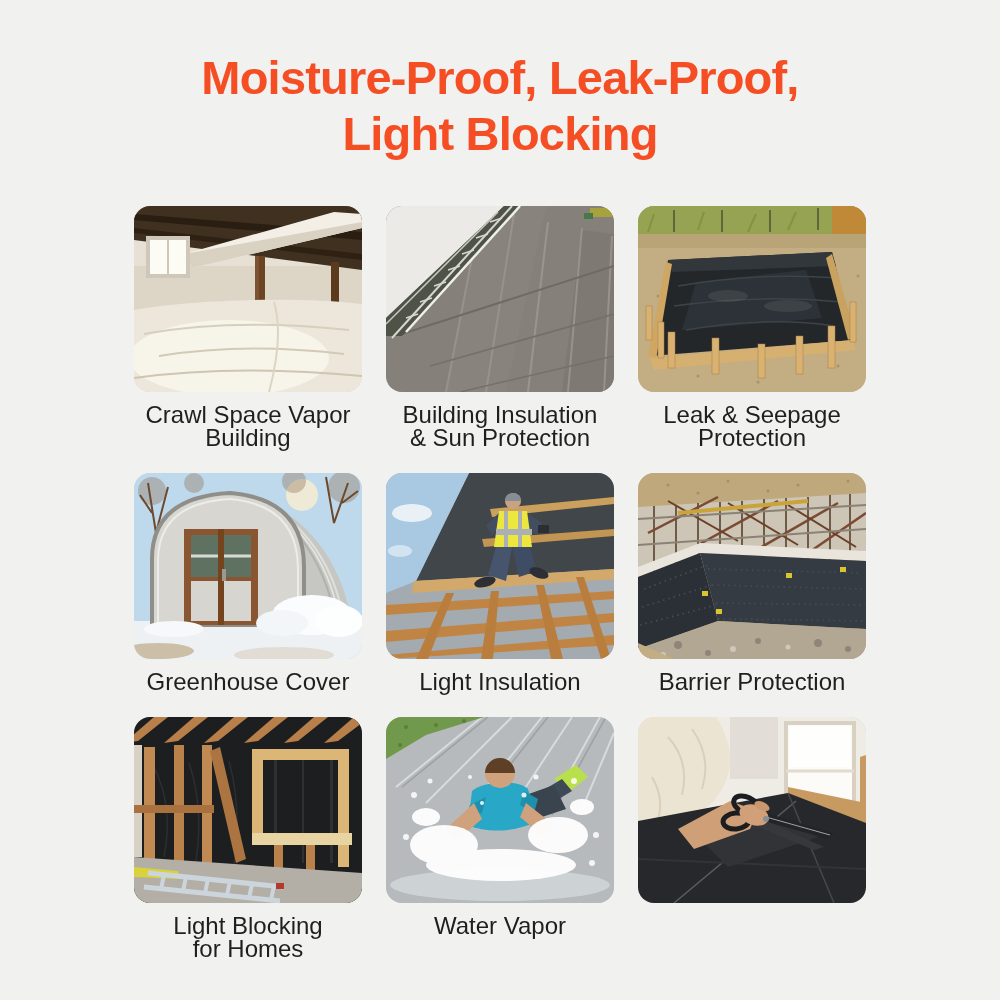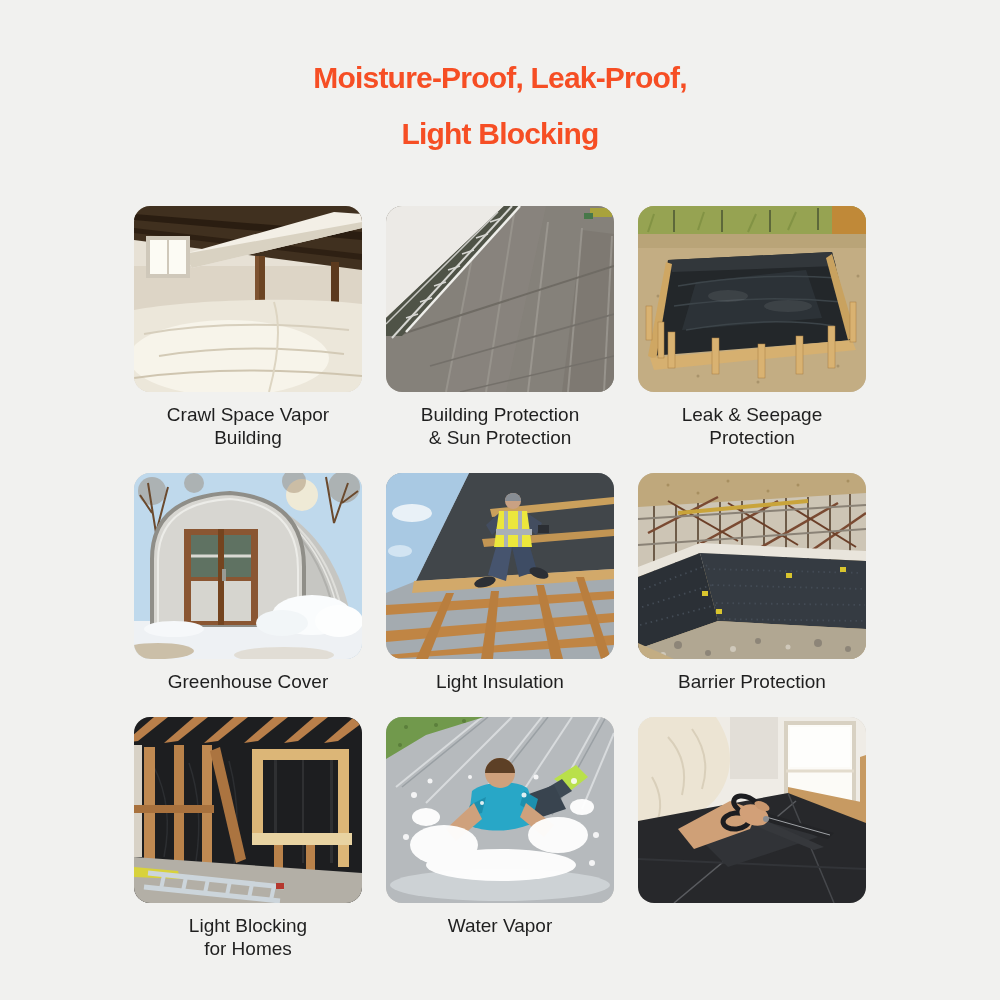--- a/index.html
+++ b/index.html
@@ -7,41 +7,41 @@
     width: 1000px; height: 1000px;
     background: #F1F1EF;
     font-family: "Liberation Sans", sans-serif;
     overflow: hidden;
   }
   .poster { width: 1000px; height: 1000px; }
   .page-title {
     margin: 0; padding-top: 50px;
     text-align: center;
     color: #F64E24;
-    font-size: 30px; line-height: 56px;
+    font-size: 47px; line-height: 56px;
     font-weight: bold; letter-spacing: -0.8px;
   }
   .title-line { display: block; }
   .grid {
     width: 732px; margin: 44px auto 0;
     display: grid;
     grid-template-columns: repeat(3, 228px);
     column-gap: 24px; row-gap: 24px;
     align-items: start;
   }
   figure.card { margin: 0; width: 228px; }
   .photo {
     display: block; width: 228px; height: 186px;
     border-radius: 16px; overflow: hidden;
     background: #cfcac2;
   }
   .photo svg { display: block; }
   figcaption.caption {
     margin-top: 11px; text-align: center;
-    font-size: 19px; line-height: 23px;
+    font-size: 24px; line-height: 23px;
     color: #1F1F1F;
   }
   .caption span { display: block; }
   .caption span:empty { display: none; }
 </style>
 </head>
 <body>
 
 <div class="poster">
 
@@ -115,21 +115,21 @@
             <line x1="60" y1="76" x2="48" y2="80"></line>
               <line x1="46" y1="92" x2="34" y2="96"></line>
             <line x1="32" y1="108" x2="20" y2="112"></line>
           </g>
           <line x1="134" y1="0" x2="20" y2="126" stroke="#eeeeea" stroke-width="2.5"></line>
           <rect x="204" y="2" width="22" height="9" fill="#a8a23c"></rect>
           <rect x="198" y="7" width="9" height="6" fill="#47784a"></rect>
         </svg>
       </span>
       <figcaption class="caption">
-        <span>Building Protection</span>
+        <span>Building Insulation</span>
         <span>&amp; Sun Protection</span>
       </figcaption>
     </figure>
 
     <figure class="card">
       <span class="photo" role="img" aria-label="leak-seepage-protection-photo">
         <svg width="228" height="186" viewBox="0 0 228 186">
           <rect width="228" height="186" fill="#c3ad83"></rect>
           <g fill="#a8936b">
               <circle cx="20" cy="90" r="1.5"></circle>

